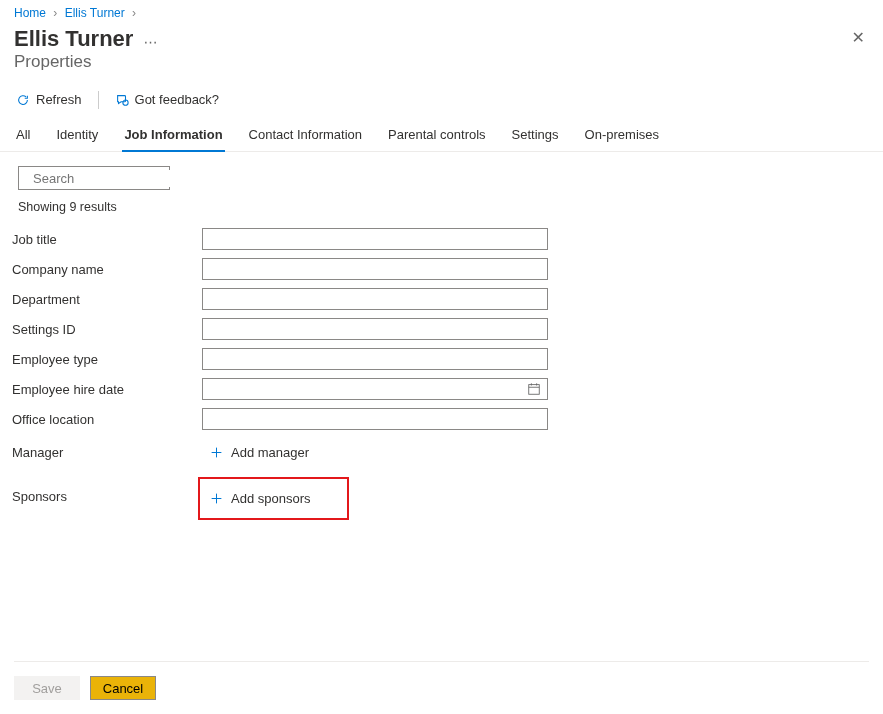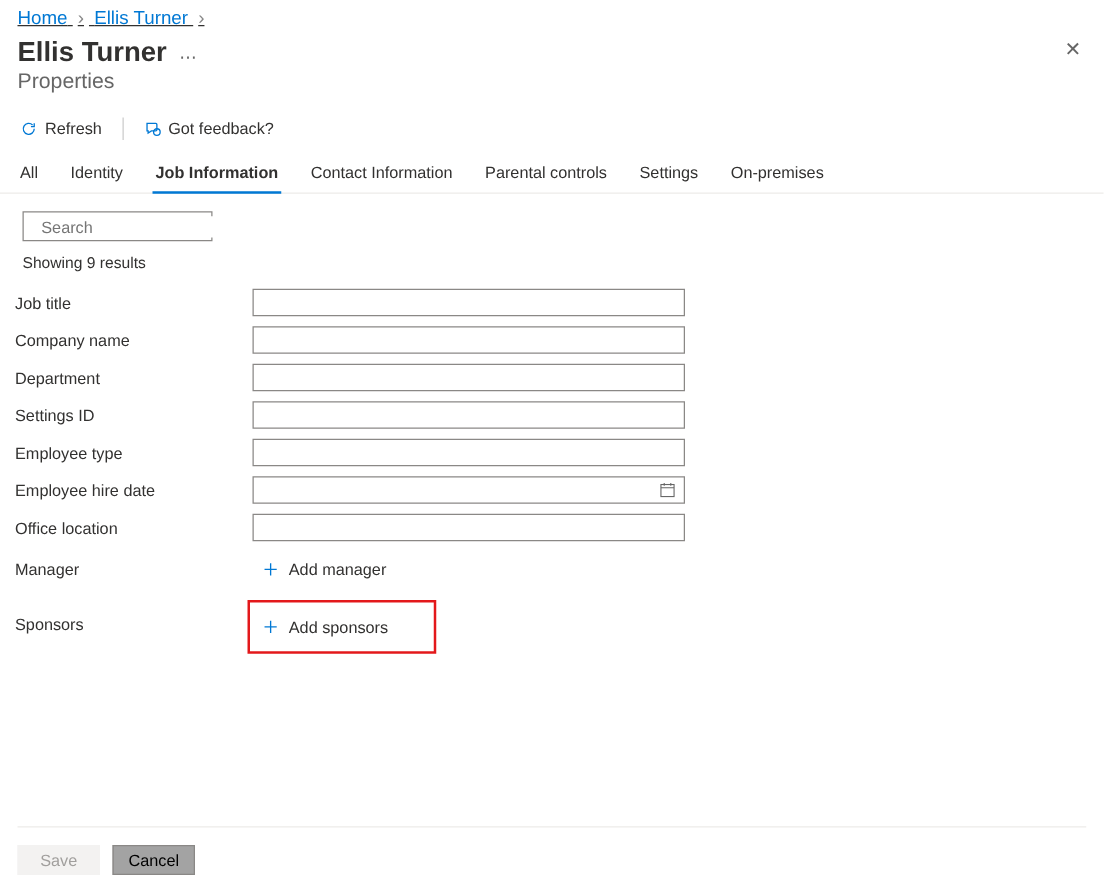--- a/index.html
+++ b/index.html
@@ -8,22 +8,21 @@
     font-family: "Segoe UI", -apple-system, sans-serif;
     font-size: 13px;
     color: #323130;
     background: #fff;
     width: 883px;
     height: 714px;
     position: relative;
   }
   .breadcrumb {
     padding: 6px 14px 2px;
-    font-size: 15px;
-    text-decoration: underline;
+    font-size: 12px;
   }
   .breadcrumb a { color: #0078d4; text-decoration: none; cursor: pointer; }
   .breadcrumb .sep { color: #888; margin: 0 4px; }
   .header {
     display: flex;
     align-items: flex-start;
     justify-content: space-between;
     padding: 4px 14px 0 14px;
   }
   .header-left { display: flex; align-items: center; gap: 10px; }
@@ -137,21 +136,21 @@
     border-top: 1px solid #edebe9;
     padding-top: 14px;
     display: flex;
     gap: 10px;
   }
   .btn {
     height: 24px;
     min-width: 66px;
     font-size: 13px;
     border: 1px solid #8a8886;
-    background: #a3a3a3;
+    background: #eab308;
     cursor: pointer;
   }
   .btn.primary-disabled {
     background: #f3f2f1;
     border: 1px solid #f3f2f1;
     color: #a19f9d;
     cursor: default;
   }
 </style>
 </head>

